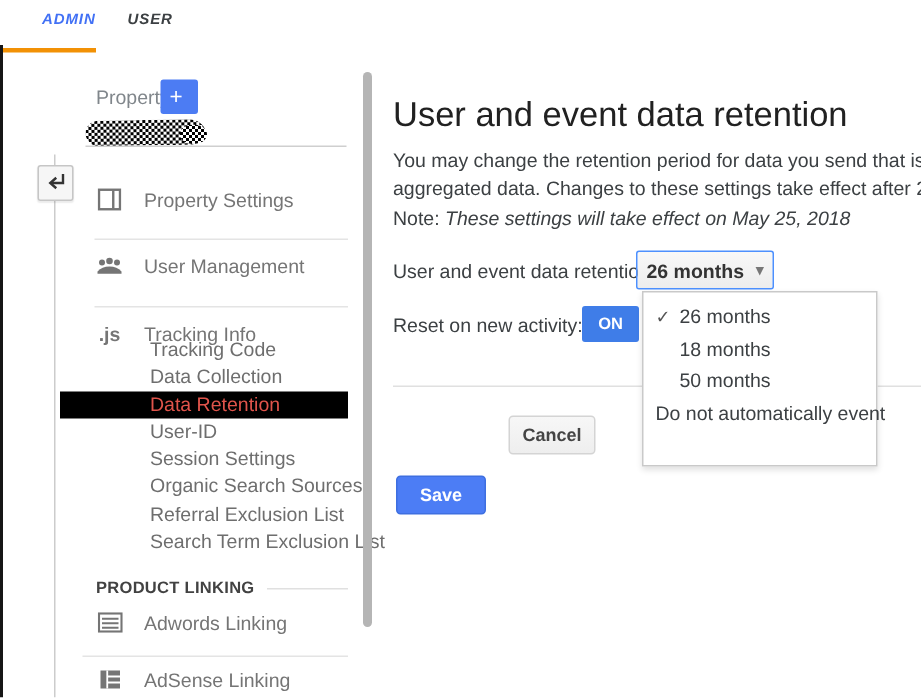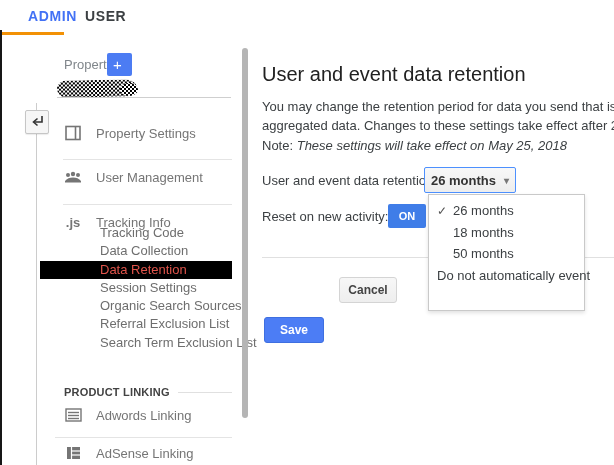--- a/index.html
+++ b/index.html
@@ -2,21 +2,21 @@
 <html><head>
 <meta charset="utf-8">
 <style>
   * { margin:0; padding:0; box-sizing:border-box; }
   body { background:#fff; font-family:"Liberation Sans", sans-serif; }
   #screen {
     position:relative; width:614px; height:465px; background:#fff;
     overflow:hidden; font-size:13px; color:#3c4043;
   }
   
-  .tab { position:absolute; top:8px; font-size:14px; font-weight:bold; letter-spacing:.6px; cursor:pointer; }
+  .tab { position:absolute; top:8px; font-size:10px; font-weight:bold; letter-spacing:.6px; cursor:pointer;font-style:italic; }
   .tab-admin { left:28px; color:#4271f5; }
   .tab-user { left:85px; color:#3c4043; }
   .tab-underline { position:absolute; left:0; top:32px; width:64px; height:3px; background:#f29105; }
   .left-edge { position:absolute; left:0; top:30px; width:2px; height:435px; background:#161616; }
 
   
   .property-label { position:absolute; left:64px; top:57px; color:#80868b; }
   .create-btn {
     position:absolute; left:107px; top:53px; height:23px; padding:0 10px 0 6px;
     background:#4c7cf3; border:none; border-radius:2px; color:#fff;
@@ -51,21 +51,21 @@
   .sublist { position:absolute; left:40px; top:224px; width:192px; }
   .subitem { height:18.3px; line-height:18.3px; padding-left:60px; color:#6e6e6e; cursor:pointer; white-space:nowrap; }
   .subitem.active { background:#000000; color:#e0544b; }
 
   .plink-header { position:absolute; left:64px; top:386px; width:168px; display:flex; align-items:center; gap:8px; }
   .plink-header .ph { font-size:11px; font-weight:bold; color:#424242; letter-spacing:.2px; }
   .plink-header .hr { flex:1; height:1px; background:#e0e0e0; }
   .sidebar-scrollbar { position:absolute; left:242px; top:48px; width:6px; height:370px; background:#b5b5b5; border-radius:3px; cursor:grab; }
 
   
-  .main-title { position:absolute; left:262px; top:63px; font-size:20px; font-weight:normal; color:#212121; }
+  .main-title { position:absolute; left:262px; top:63px; font-size:23px; font-weight:normal; color:#212121; }
   .desc { position:absolute; left:262px; top:97px; width:352px; line-height:19px; white-space:nowrap; overflow:hidden; }
   .note { position:absolute; left:262px; top:138px; white-space:nowrap; }
   .note .em { font-style:italic; }
 
   .form-row { position:absolute; left:262px; display:flex; align-items:center; }
   .help {
     width:14px; height:14px; border:1px solid #b8b8b8; border-radius:50%;
     color:#9a9a9a; font-size:9px; display:inline-flex; align-items:center; justify-content:center;
     margin-left:5px; cursor:pointer; flex:0 0 auto;
   }
@@ -157,20 +157,21 @@
 
   <div class="menu-row" style="top:213px;">
     <span class="mi js-badge">.js</span>
     <span class="mlabel">Tracking Info</span>
   </div>
 
   <div class="sublist">
     <div class="subitem">Tracking Code</div>
     <div class="subitem">Data Collection</div>
     <div class="subitem active">Data Retention</div>
+    <div class="subitem">User-ID</div>
     <div class="subitem">Session Settings</div>
     <div class="subitem">Organic Search Sources</div>
     <div class="subitem">Referral Exclusion List</div>
     <div class="subitem">Search Term Exclusion List</div>
   </div>
 
   <div class="plink-header">
     <span class="ph">PRODUCT LINKING</span>
     <span class="hr"></span>
   </div>

